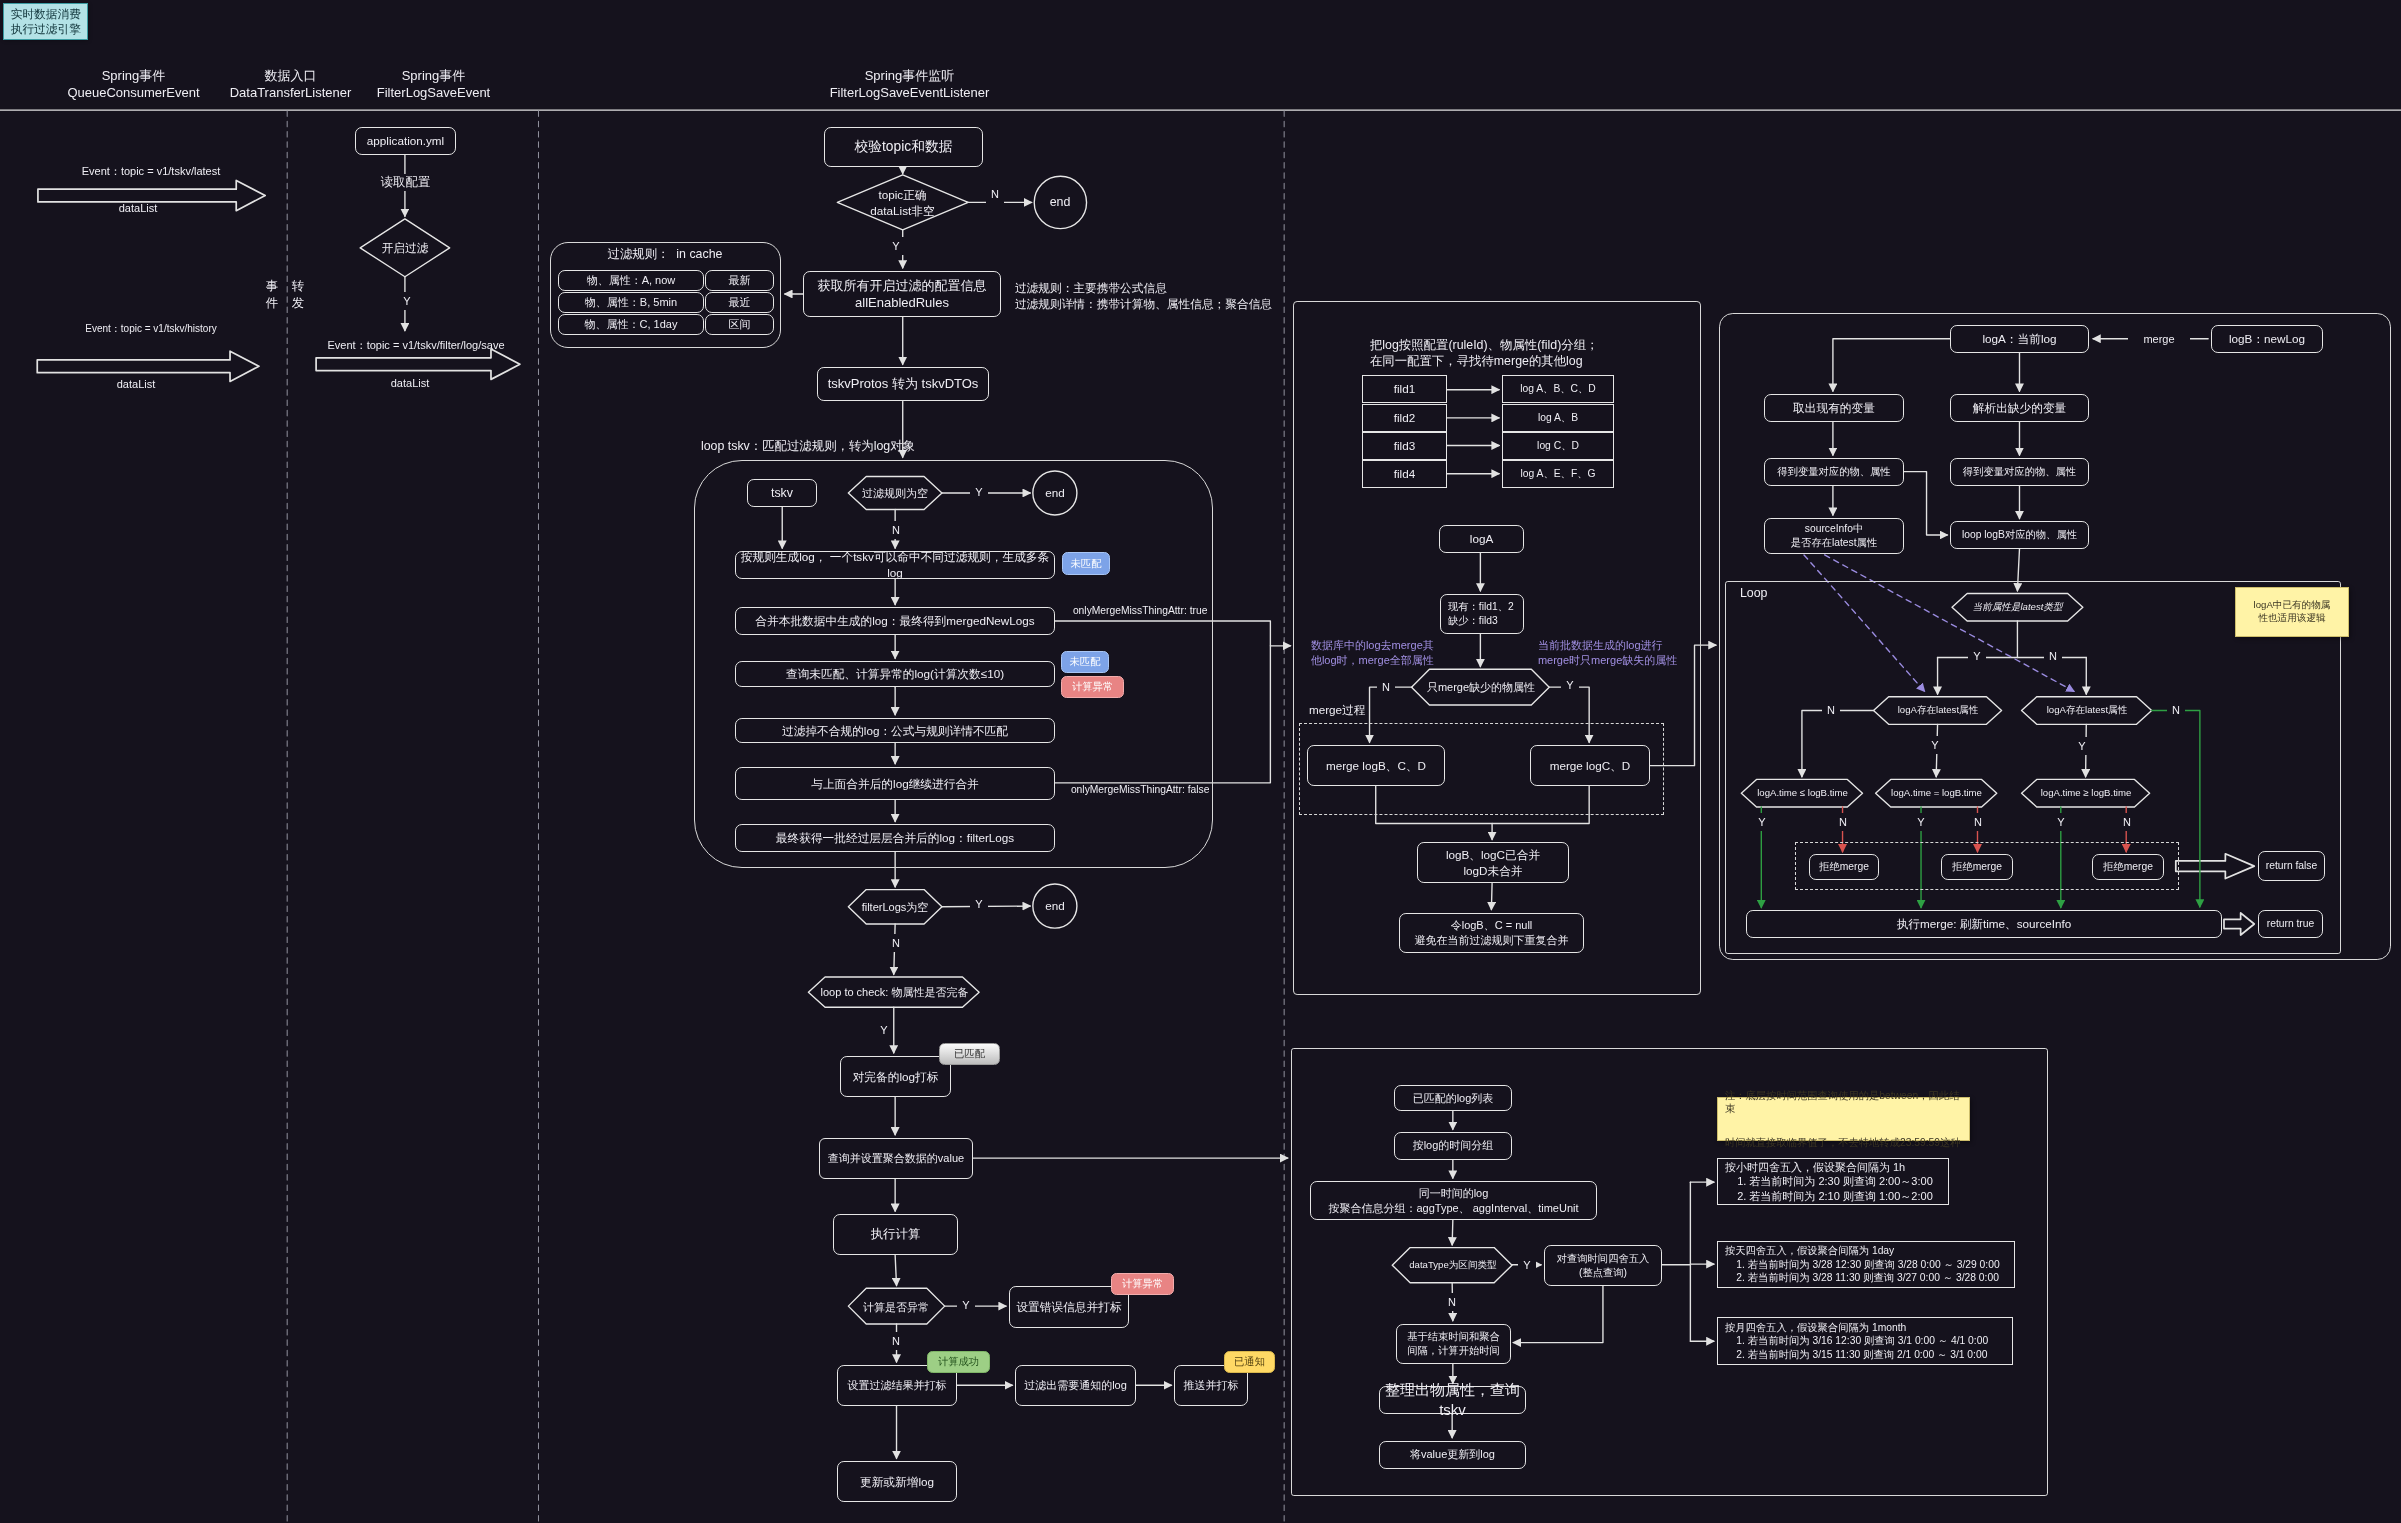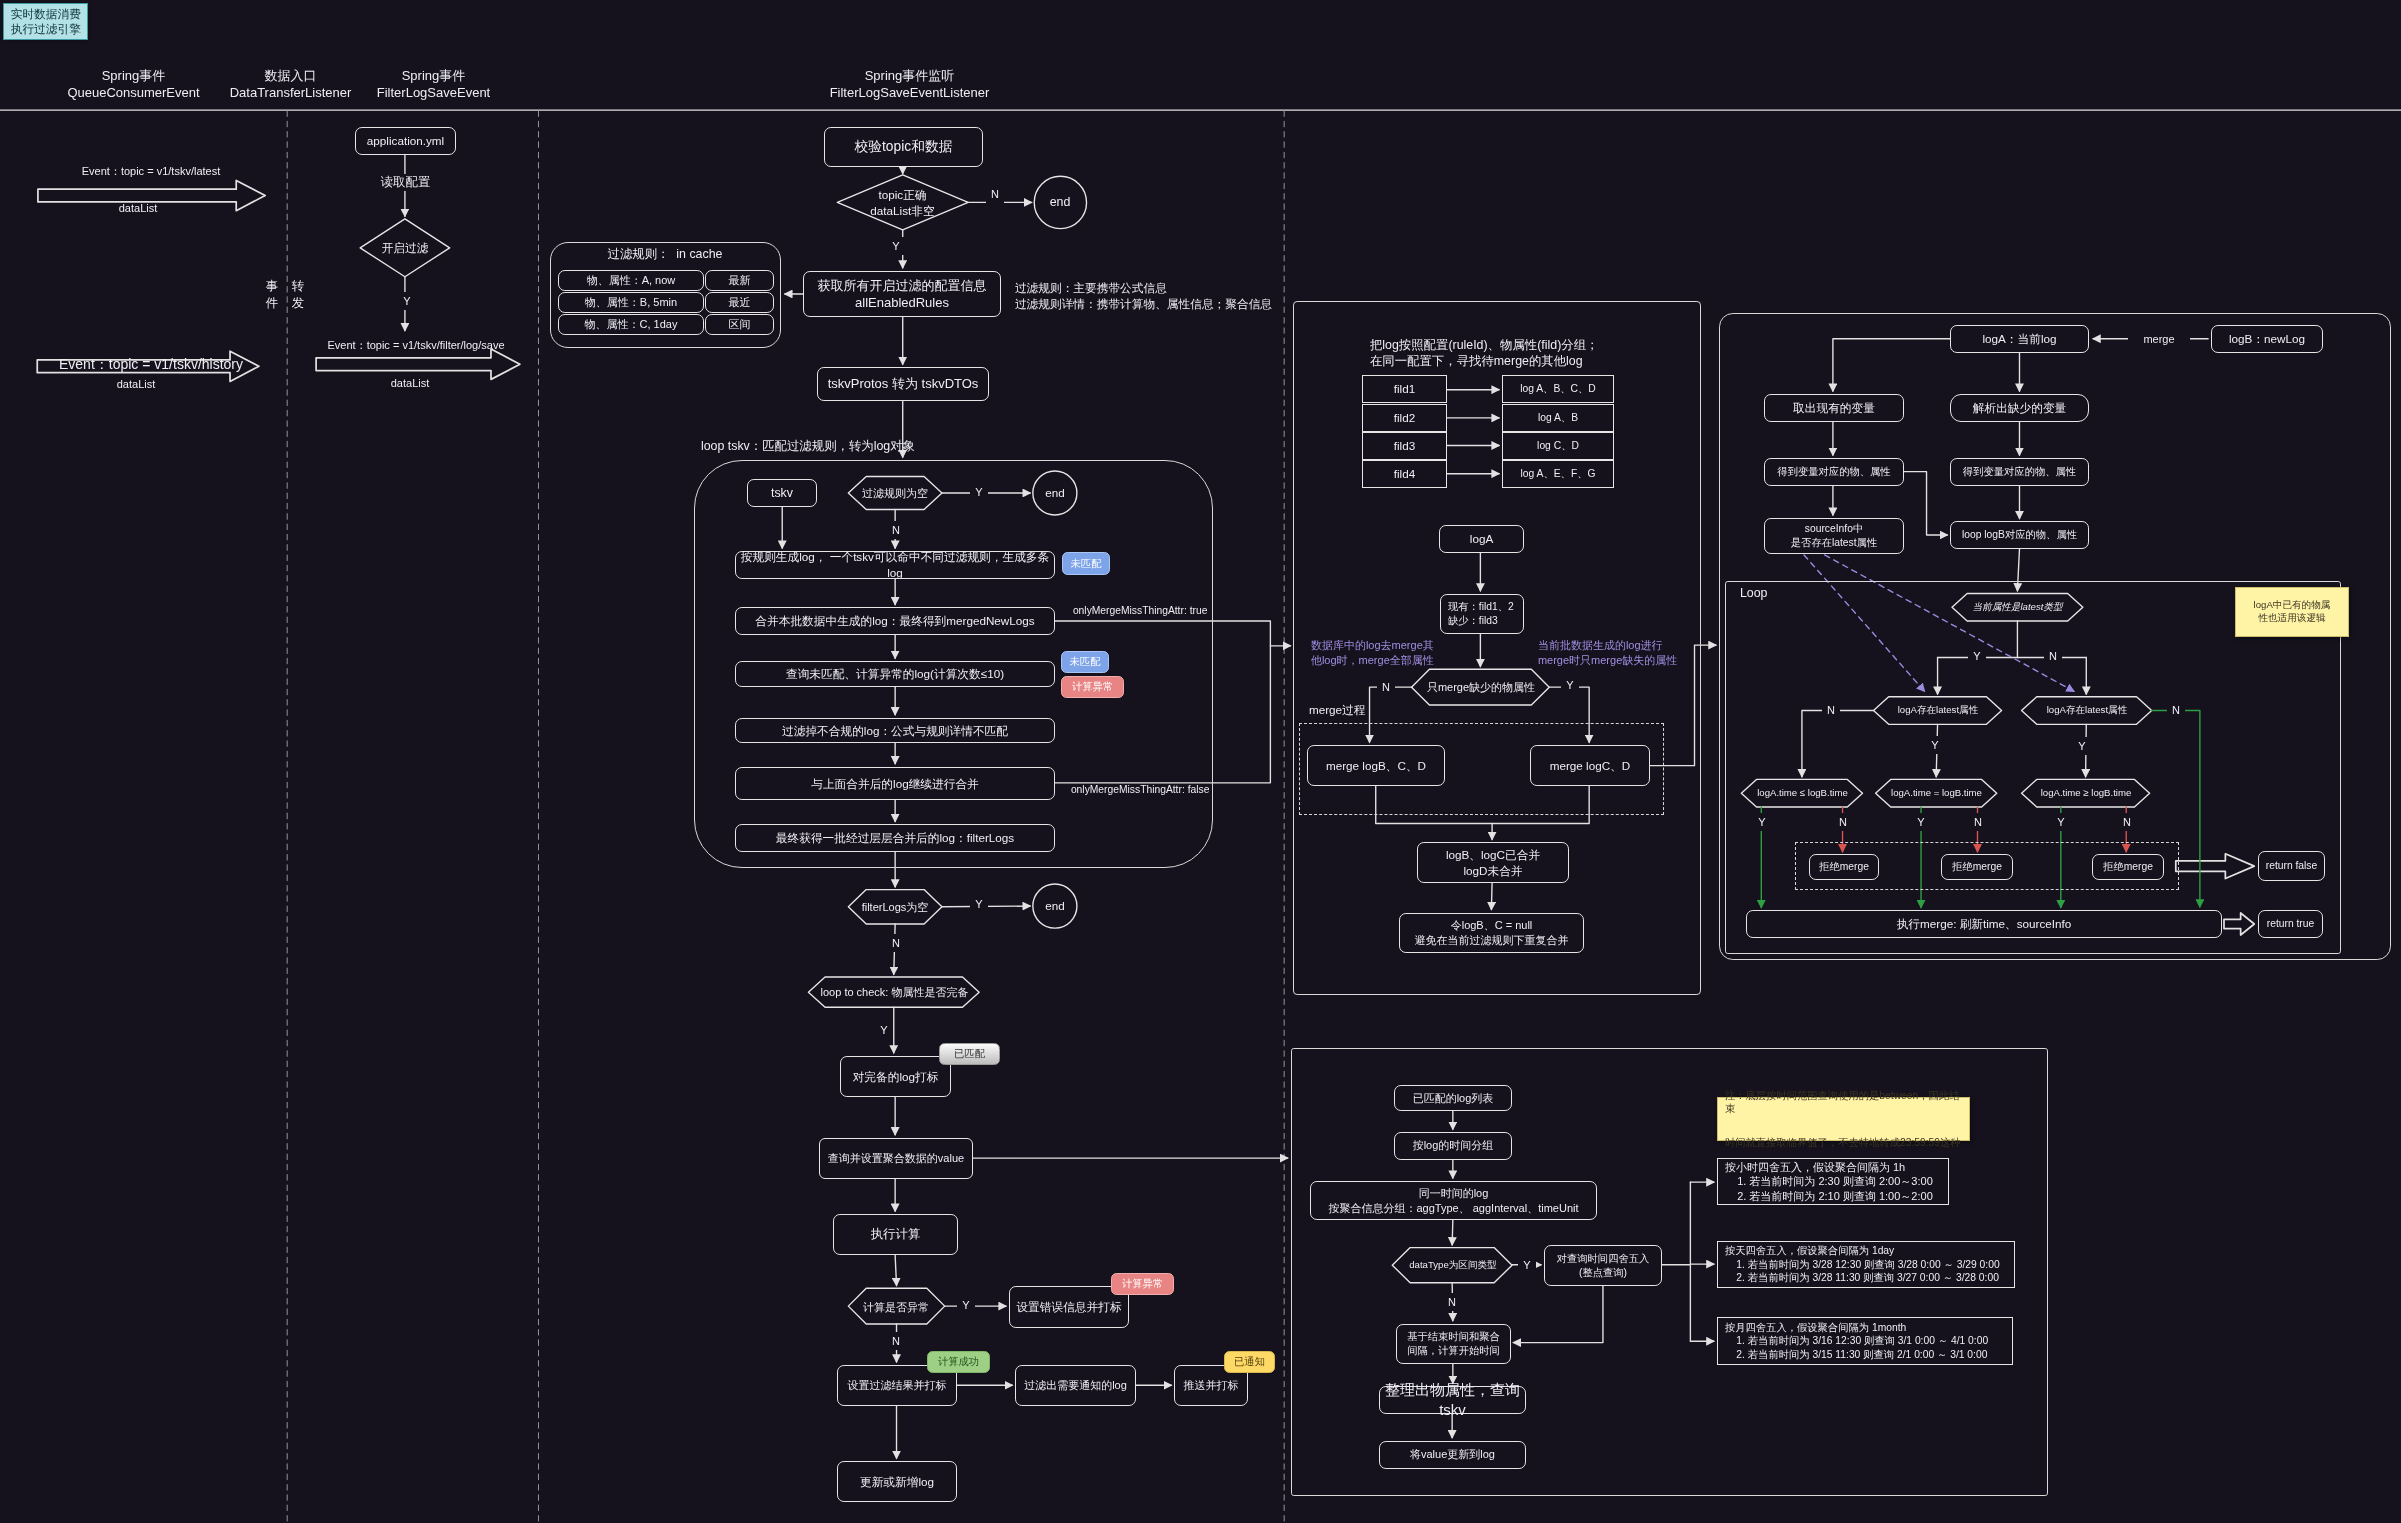--- a/index.html
+++ b/index.html
@@ -161,21 +161,21 @@
     <div class="nd cont" style="left: 550px; top: 242px; width: 231px; height: 106px; font-size: 12.4px; border-radius: 18px;"></div>
     <div class="nd dcont" style="left: 1299px; top: 723px; width: 365px; height: 92px; font-size: 12.4px;"></div>
     <div class="nd dcont" style="left: 1795px; top: 842px; width: 384px; height: 48px; font-size: 12.4px;"></div>
     <div class="nd cyan al" style="left: 2.8px; top: 2.8px; width: 85px; height: 37px; font-size: 11.7px;"><div class="ln">实时数据消费</div><div class="ln">执行过滤引擎</div></div>
     <div class="nd lbl" style="left: 51px; top: 66px; width: 165px; height: 36px; font-size: 13px;"><div class="ln">Spring事件</div><div class="ln">QueueConsumerEvent</div></div>
     <div class="nd lbl" style="left: 208px; top: 66px; width: 165px; height: 36px; font-size: 13px;"><div class="ln">数据入口</div><div class="ln">DataTransferListener</div></div>
     <div class="nd lbl" style="left: 351px; top: 66px; width: 165px; height: 36px; font-size: 13px;"><div class="ln">Spring事件</div><div class="ln">FilterLogSaveEvent</div></div>
     <div class="nd lbl" style="left: 806px; top: 66px; width: 207px; height: 36px; font-size: 13px;"><div class="ln">Spring事件监听</div><div class="ln">FilterLogSaveEventListener</div></div>
     <div class="nd lbl" style="left: 41px; top: 163px; width: 220px; height: 16.5px; font-size: 11px;"><div class="ln">Event：topic = v1/tskv/latest</div></div>
     <div class="nd lbl" style="left: 90px; top: 201px; width: 96px; height: 15px; font-size: 11px;"><div class="ln">dataList</div></div>
-    <div class="nd lbl" style="left: 41px; top: 357px; width: 220px; height: 16.5px; font-size: 14px; justify-content: flex-end;"><div class="ln">Event：topic = v1/tskv/history</div></div>
+    <div class="nd lbl" style="left: 41px; top: 320px; width: 220px; height: 16.5px; font-size: 10px;"><div class="ln">Event：topic = v1/tskv/history</div></div>
     <div class="nd lbl" style="left: 88px; top: 377px; width: 96px; height: 15px; font-size: 11px;"><div class="ln">dataList</div></div>
     <div class="nd lbl onln" style="left: 263px; top: 273px; width: 18px; height: 43px; font-size: 12.4px;"><div class="ln">事</div><div class="ln">件</div></div>
     <div class="nd lbl onln" style="left: 289px; top: 273px; width: 18px; height: 43px; font-size: 12.4px;"><div class="ln">转</div><div class="ln">发</div></div>
     <div class="nd box" style="left: 355px; top: 127px; width: 101px; height: 27.5px; font-size: 11.7px;"><div class="ln">application.yml</div></div>
     <div class="nd lbl onln" style="left: 371px; top: 174px; width: 69px; height: 16.5px; font-size: 12.4px;"><div class="ln">读取配置</div></div>
     <div class="nd shape" style="left: 360px; top: 219px; width: 90px; height: 58px; font-size: 11.7px;"><div class="ln">开启过滤</div></div>
     <div class="nd lbl onln" style="left: 398px; top: 292px; width: 18px; height: 18px; font-size: 11px;"><div class="ln">Y</div></div>
     <div class="nd lbl" style="left: 306px; top: 337px; width: 220px; height: 16.5px; font-size: 11px;"><div class="ln">Event：topic = v1/tskv/filter/log/save</div></div>
     <div class="nd lbl" style="left: 362px; top: 376px; width: 96px; height: 15px; font-size: 11px;"><div class="ln">dataList</div></div>
     <div class="nd box" style="left: 824px; top: 127px; width: 159px; height: 40px; font-size: 13.8px;"><div class="ln">校验topic和数据</div></div>
@@ -249,21 +249,21 @@
     <div class="nd lbl onln" style="left: 1561px; top: 676px; width: 18px; height: 18px; font-size: 11px;"><div class="ln">Y</div></div>
     <div class="nd lbl al" style="left: 1302px; top: 701px; width: 90px; height: 18px; font-size: 11.7px;"><div class="ln">merge过程</div></div>
     <div class="nd box" style="left: 1307px; top: 745px; width: 138px; height: 41px; font-size: 11.7px;"><div class="ln">merge logB、C、D</div></div>
     <div class="nd box" style="left: 1530px; top: 745px; width: 120px; height: 41px; font-size: 11.7px;"><div class="ln">merge logC、D</div></div>
     <div class="nd box" style="left: 1417px; top: 842px; width: 152px; height: 41px; font-size: 11.7px;"><div class="ln">logB、logC已合并</div><div class="ln">logD未合并</div></div>
     <div class="nd box" style="left: 1399px; top: 913px; width: 185px; height: 40px; font-size: 11px;"><div class="ln">令logB、C = null</div><div class="ln">避免在当前过滤规则下重复合并</div></div>
     <div class="nd box" style="left: 1950px; top: 325px; width: 139px; height: 27.5px; font-size: 11.7px;"><div class="ln">logA：当前log</div></div>
     <div class="nd lbl onln" style="left: 2128px; top: 331px; width: 62px; height: 16.5px; font-size: 11px;"><div class="ln">merge</div></div>
     <div class="nd box" style="left: 2211px; top: 325px; width: 112px; height: 27.5px; font-size: 11.7px;"><div class="ln">logB：newLog</div></div>
     <div class="nd box" style="left: 1764px; top: 394px; width: 140px; height: 27.5px; font-size: 11.7px;"><div class="ln">取出现有的变量</div></div>
-    <div class="nd box" style="left: 1950px; top: 394px; width: 139px; height: 27.5px; font-size: 11.7px; border-radius: 11px;"><div class="ln">解析出缺少的变量</div></div>
+    <div class="nd box" style="left: 1950px; top: 394px; width: 139px; height: 27.5px; font-size: 11.7px;"><div class="ln">解析出缺少的变量</div></div>
     <div class="nd box" style="left: 1764px; top: 458px; width: 140px; height: 27.5px; font-size: 10.3px;"><div class="ln">得到变量对应的物、属性</div></div>
     <div class="nd box" style="left: 1950px; top: 458px; width: 139px; height: 27.5px; font-size: 10.3px;"><div class="ln">得到变量对应的物、属性</div></div>
     <div class="nd box" style="left: 1764px; top: 518px; width: 140px; height: 36px; font-size: 10.3px;"><div class="ln">sourceInfo中</div><div class="ln">是否存在latest属性</div></div>
     <div class="nd box" style="left: 1950px; top: 521px; width: 139px; height: 27.5px; font-size: 10.3px;"><div class="ln">loop logB对应的物、属性</div></div>
     <div class="nd lbl al" style="left: 1733px; top: 584px; width: 55px; height: 18px; font-size: 12.4px;"><div class="ln">Loop</div></div>
     <div class="nd note" style="left: 2235px; top: 587px; width: 114px; height: 50px; font-size: 9.6px;"><div class="ln">logA中已有的物属</div><div class="ln">性也适用该逻辑</div></div>
     <div class="nd shape" style="left: 1952px; top: 594px; width: 131px; height: 27.5px; font-size: 9.6px; font-style: italic;"><div class="ln">当前属性是latest类型</div></div>
     <div class="nd lbl onln" style="left: 1968px; top: 647px; width: 18px; height: 18px; font-size: 11px;"><div class="ln">Y</div></div>
     <div class="nd lbl onln" style="left: 2044px; top: 647px; width: 18px; height: 18px; font-size: 11px;"><div class="ln">N</div></div>
     <div class="nd shape" style="left: 1874px; top: 697px; width: 128px; height: 27.5px; font-size: 9.6px;"><div class="ln">logA存在latest属性</div></div>

